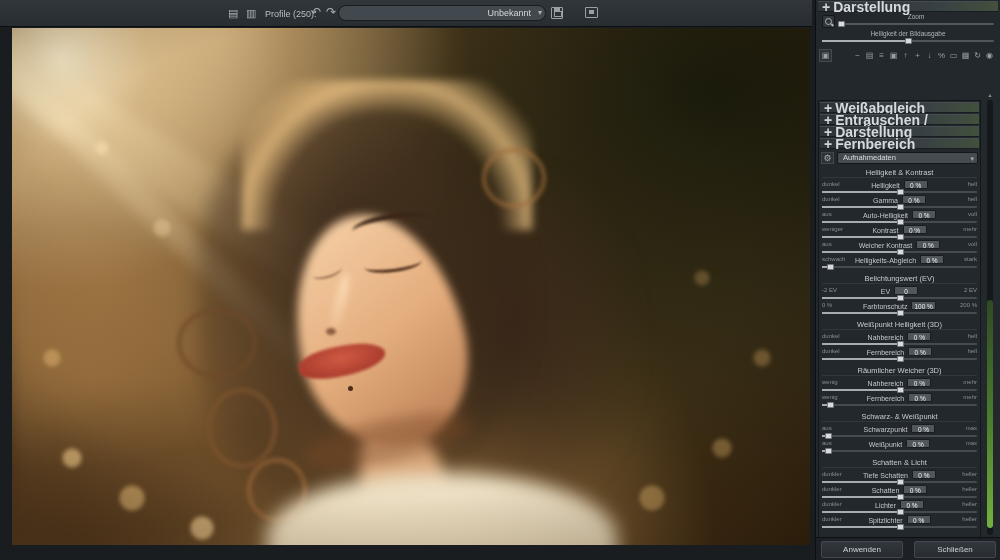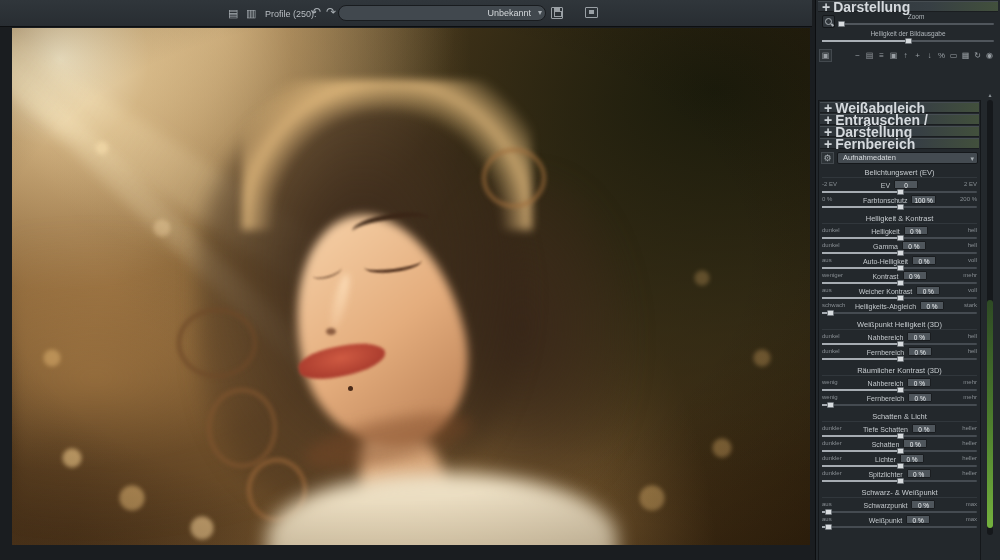--- a/index.html
+++ b/index.html
@@ -246,20 +246,77 @@
         </div>
       <div class="preset">
         <div class="gear">⚙</div>
         <div class="pdd">
           <span>Aufnahmedaten</span>
           <span class="arr">▾</span>
         </div>
       </div>
       <div id="groups">
           <div class="group">
+            <div class="gtitle">Helligkeit &amp; Kontrast</div>
+            <div class="srow">
+              <span class="minl">dunkel</span>
+              <span class="mid"><span>Helligkeit</span><span class="val">0 %</span></span>
+              <span class="maxl">hell</span>
+              <div class="track">
+                <div class="fill" style="width: 50%;"></div>
+                <div class="knob" style="left: calc(50% - 3px);"></div>
+              </div>
+            </div>
+            <div class="srow">
+              <span class="minl">dunkel</span>
+              <span class="mid"><span>Gamma</span><span class="val">0 %</span></span>
+              <span class="maxl">hell</span>
+              <div class="track">
+                <div class="fill" style="width: 50%;"></div>
+                <div class="knob" style="left: calc(50% - 3px);"></div>
+              </div>
+            </div>
+            <div class="srow">
+              <span class="minl">aus</span>
+              <span class="mid"><span>Auto-Helligkeit</span><span class="val">0 %</span></span>
+              <span class="maxl">voll</span>
+              <div class="track">
+                <div class="fill" style="width: 50%;"></div>
+                <div class="knob" style="left: calc(50% - 3px);"></div>
+              </div>
+            </div>
+            <div class="srow">
+              <span class="minl">weniger</span>
+              <span class="mid"><span>Kontrast</span><span class="val">0 %</span></span>
+              <span class="maxl">mehr</span>
+              <div class="track">
+                <div class="fill" style="width: 50%;"></div>
+                <div class="knob" style="left: calc(50% - 3px);"></div>
+              </div>
+            </div>
+            <div class="srow">
+              <span class="minl">aus</span>
+              <span class="mid"><span>Weicher Kontrast</span><span class="val">0 %</span></span>
+              <span class="maxl">voll</span>
+              <div class="track">
+                <div class="fill" style="width: 50%;"></div>
+                <div class="knob" style="left: calc(50% - 3px);"></div>
+              </div>
+            </div>
+            <div class="srow">
+              <span class="minl">schwach</span>
+              <span class="mid"><span>Helligkeits-Abgleich</span><span class="val">0 %</span></span>
+              <span class="maxl">stark</span>
+              <div class="track">
+                <div class="fill" style="width: 5%;"></div>
+                <div class="knob" style="left: calc(5% - 3px);"></div>
+              </div>
+            </div>
+          </div>
+          <div class="group">
             <div class="gtitle">Belichtungswert (EV)</div>
             <div class="srow">
               <span class="minl">-2 EV</span>
               <span class="mid"><span>EV</span><span class="val">0</span></span>
               <span class="maxl">2 EV</span>
               <div class="track">
                 <div class="fill" style="width: 50%;"></div>
                 <div class="knob" style="left: calc(50% - 3px);"></div>
               </div>
             </div>
@@ -267,77 +324,20 @@
               <span class="minl">0 %</span>
               <span class="mid"><span>Farbtonschutz</span><span class="val">100 %</span></span>
               <span class="maxl">200 %</span>
               <div class="track">
                 <div class="fill" style="width: 50%;"></div>
                 <div class="knob" style="left: calc(50% - 3px);"></div>
               </div>
             </div>
           </div>
           <div class="group">
-            <div class="gtitle">Helligkeit &amp; Kontrast</div>
-            <div class="srow">
-              <span class="minl">dunkel</span>
-              <span class="mid"><span>Helligkeit</span><span class="val">0 %</span></span>
-              <span class="maxl">hell</span>
-              <div class="track">
-                <div class="fill" style="width: 50%;"></div>
-                <div class="knob" style="left: calc(50% - 3px);"></div>
-              </div>
-            </div>
-            <div class="srow">
-              <span class="minl">dunkel</span>
-              <span class="mid"><span>Gamma</span><span class="val">0 %</span></span>
-              <span class="maxl">hell</span>
-              <div class="track">
-                <div class="fill" style="width: 50%;"></div>
-                <div class="knob" style="left: calc(50% - 3px);"></div>
-              </div>
-            </div>
-            <div class="srow">
-              <span class="minl">aus</span>
-              <span class="mid"><span>Auto-Helligkeit</span><span class="val">0 %</span></span>
-              <span class="maxl">voll</span>
-              <div class="track">
-                <div class="fill" style="width: 50%;"></div>
-                <div class="knob" style="left: calc(50% - 3px);"></div>
-              </div>
-            </div>
-            <div class="srow">
-              <span class="minl">weniger</span>
-              <span class="mid"><span>Kontrast</span><span class="val">0 %</span></span>
-              <span class="maxl">mehr</span>
-              <div class="track">
-                <div class="fill" style="width: 50%;"></div>
-                <div class="knob" style="left: calc(50% - 3px);"></div>
-              </div>
-            </div>
-            <div class="srow">
-              <span class="minl">aus</span>
-              <span class="mid"><span>Weicher Kontrast</span><span class="val">0 %</span></span>
-              <span class="maxl">voll</span>
-              <div class="track">
-                <div class="fill" style="width: 50%;"></div>
-                <div class="knob" style="left: calc(50% - 3px);"></div>
-              </div>
-            </div>
-            <div class="srow">
-              <span class="minl">schwach</span>
-              <span class="mid"><span>Helligkeits-Abgleich</span><span class="val">0 %</span></span>
-              <span class="maxl">stark</span>
-              <div class="track">
-                <div class="fill" style="width: 5%;"></div>
-                <div class="knob" style="left: calc(5% - 3px);"></div>
-              </div>
-            </div>
-          </div>
-          <div class="group">
             <div class="gtitle">Weißpunkt Helligkeit (3D)</div>
             <div class="srow">
               <span class="minl">dunkel</span>
               <span class="mid"><span>Nahbereich</span><span class="val">0 %</span></span>
               <span class="maxl">hell</span>
               <div class="track">
                 <div class="fill" style="width: 50%;"></div>
                 <div class="knob" style="left: calc(50% - 3px);"></div>
               </div>
             </div>
@@ -345,41 +345,62 @@
               <span class="minl">dunkel</span>
               <span class="mid"><span>Fernbereich</span><span class="val">0 %</span></span>
               <span class="maxl">hell</span>
               <div class="track">
                 <div class="fill" style="width: 50%;"></div>
                 <div class="knob" style="left: calc(50% - 3px);"></div>
               </div>
             </div>
           </div>
           <div class="group">
-            <div class="gtitle">Räumlicher Kontrast (3D)</div>
+            <div class="gtitle">Räumlicher Weicher (3D)</div>
             <div class="srow">
               <span class="minl">wenig</span>
               <span class="mid"><span>Nahbereich</span><span class="val">0 %</span></span>
               <span class="maxl">mehr</span>
               <div class="track">
                 <div class="fill" style="width: 50%;"></div>
                 <div class="knob" style="left: calc(50% - 3px);"></div>
               </div>
             </div>
             <div class="srow">
               <span class="minl">wenig</span>
               <span class="mid"><span>Fernbereich</span><span class="val">0 %</span></span>
               <span class="maxl">mehr</span>
               <div class="track">
                 <div class="fill" style="width: 5%;"></div>
                 <div class="knob" style="left: calc(5% - 3px);"></div>
               </div>
             </div>
           </div>
           <div class="group">
+            <div class="gtitle">Schwarz- &amp; Weißpunkt</div>
+            <div class="srow">
+              <span class="minl">aus</span>
+              <span class="mid"><span>Schwarzpunkt</span><span class="val">0 %</span></span>
+              <span class="maxl">max</span>
+              <div class="track">
+                <div class="fill" style="width: 4%;"></div>
+                <div class="knob" style="left: calc(4% - 3px);"></div>
+              </div>
+            </div>
+            <div class="srow">
+              <span class="minl">aus</span>
+              <span class="mid"><span>Weißpunkt</span><span class="val">0 %</span></span>
+              <span class="maxl">max</span>
+              <div class="track">
+                <div class="fill" style="width: 4%;"></div>
+                <div class="knob" style="left: calc(4% - 3px);"></div>
+              </div>
+            </div>
+          </div>
+          <div class="group">
             <div class="gtitle">Schatten &amp; Licht</div>
             <div class="srow">
               <span class="minl">dunkler</span>
               <span class="mid"><span>Tiefe Schatten</span><span class="val">0 %</span></span>
               <span class="maxl">heller</span>
               <div class="track">
                 <div class="fill" style="width: 50%;"></div>
                 <div class="knob" style="left: calc(50% - 3px);"></div>
               </div>
             </div>
@@ -404,43 +425,26 @@
             <div class="srow">
               <span class="minl">dunkler</span>
               <span class="mid"><span>Spitzlichter</span><span class="val">0 %</span></span>
               <span class="maxl">heller</span>
               <div class="track">
                 <div class="fill" style="width: 50%;"></div>
                 <div class="knob" style="left: calc(50% - 3px);"></div>
               </div>
             </div>
           </div>
-          <div class="group">
-            <div class="gtitle">Schwarz- &amp; Weißpunkt</div>
-            <div class="srow">
-              <span class="minl">aus</span>
-              <span class="mid"><span>Schwarzpunkt</span><span class="val">0 %</span></span>
-              <span class="maxl">max</span>
-              <div class="track">
-                <div class="fill" style="width: 4%;"></div>
-                <div class="knob" style="left: calc(4% - 3px);"></div>
-              </div>
-            </div>
-            <div class="srow">
-              <span class="minl">aus</span>
-              <span class="mid"><span>Weißpunkt</span><span class="val">0 %</span></span>
-              <span class="maxl">max</span>
-              <div class="track">
-                <div class="fill" style="width: 4%;"></div>
-                <div class="knob" style="left: calc(4% - 3px);"></div>
-              </div>
-            </div>
-          </div>
         </div>
     </div>
 
     <div class="scrollbar">
       <div class="uparr">▴</div>
       <div class="thumb"></div>
     </div>
 
+    <div class="btnrow">
+      <div class="pbtn apply">Anwenden</div>
+      <div class="pbtn close">Schließen</div>
+    </div>
   </div>
 </div>
 
 </body></html>

